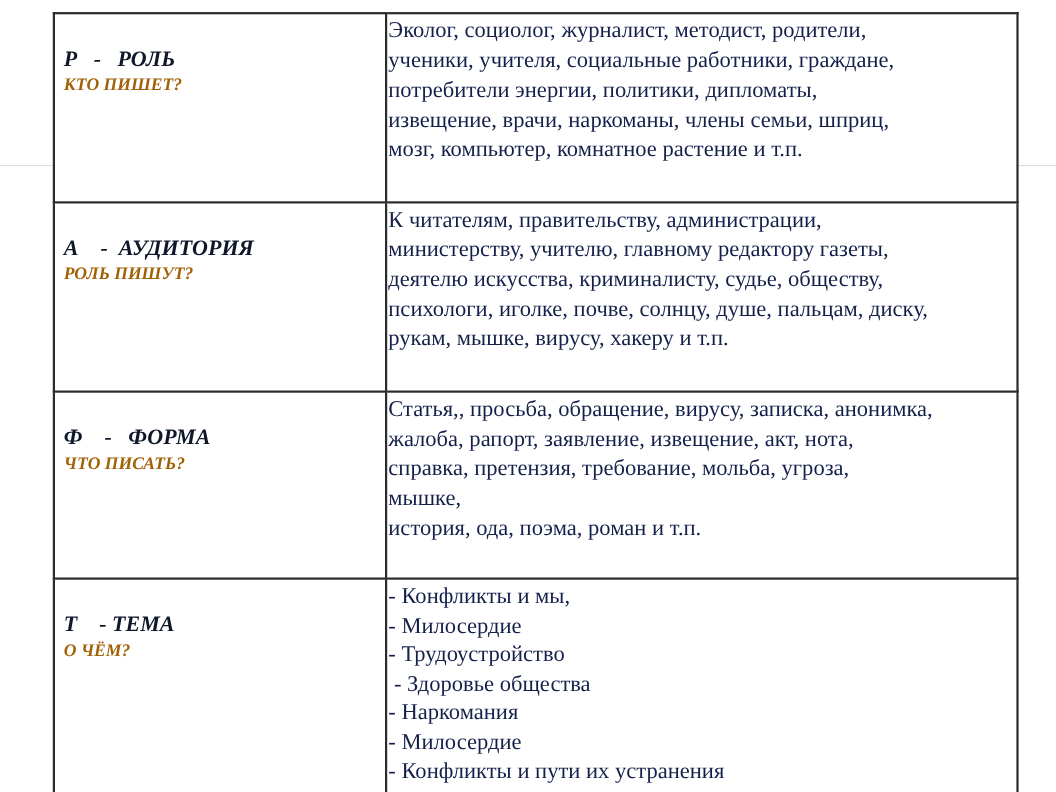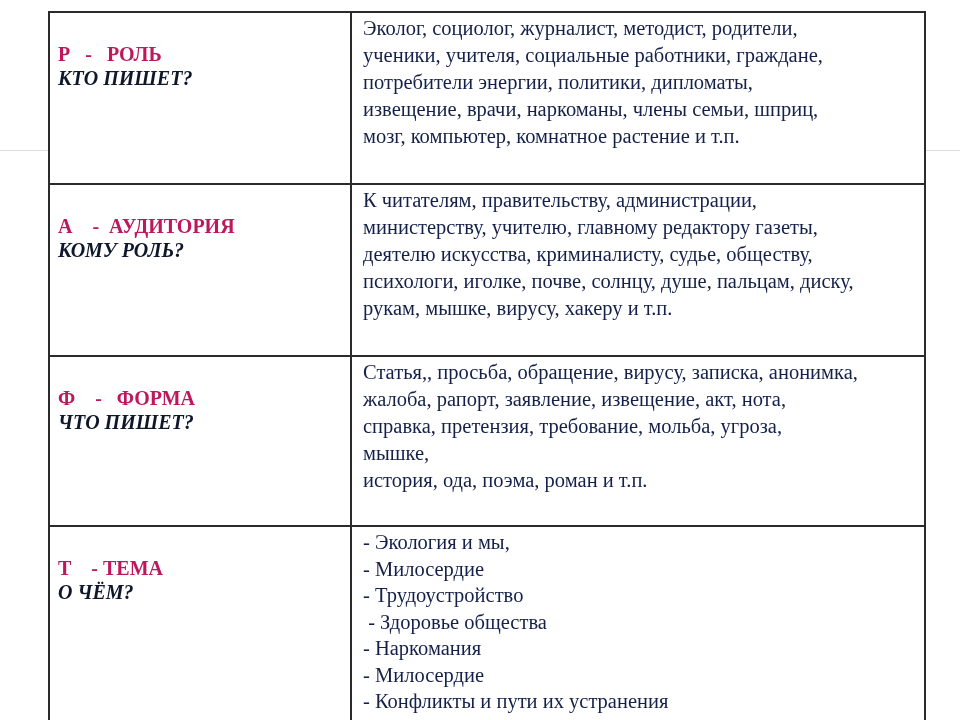--- a/index.html
+++ b/index.html
@@ -13,26 +13,26 @@
   .guide-left { left:0; width:48px; }
   .guide-right { left:925px; width:35px; }
   table.raft {
     position:absolute; left:48px; top:11px; width:878px;
     border-collapse:collapse; table-layout:fixed;
   }
   table.raft td {
     border:2px solid #2b2b2b; vertical-align:top; padding:0;
   }
   table.raft td.key { width:292px; padding:29px 0 0 8px; }
-  table.raft td.val { padding:2px 6px 0 11px; color:#14204a; font-size:20.5px; line-height:27px; }
+  table.raft td.val { padding:2px 6px 0 1px; color:#14204a; font-size:20.5px; line-height:27px; }
   .key-title {
-    font-weight:bold; color:#be185d; font-size:20px; line-height:24px; white-space:pre;
+    font-weight:bold; color:#0f172a; font-size:20px; line-height:24px; white-space:pre;font-style:italic;
   }
   .key-q {
-    font-weight:bold; font-style:italic; color:#0f172a; font-size:20px; line-height:24px;
+    font-weight:bold; font-style:italic; color:#a16207; font-size:16px; line-height:24px;
   }
   .row1 td { height:141px; }
   .row2 td { height:141px; }
   .row3 td { height:139px; }
   .row4 td { height:226px; }
   .line { display:block; white-space:nowrap; }
   .topics .line { line-height:26.5px; }
 </style>
 </head>
 <body>
@@ -51,50 +51,50 @@
       <span class="line">Эколог, социолог, журналист, методист, родители,</span>
       <span class="line">ученики, учителя, социальные работники, граждане,</span>
       <span class="line">потребители энергии, политики, дипломаты,</span>
       <span class="line">извещение, врачи, наркоманы, члены семьи, шприц,</span>
       <span class="line">мозг, компьютер, комнатное растение и т.п.</span>
     </td>
   </tr>
   <tr class="row2">
     <td class="key">
       <div class="key-title">А    -  АУДИТОРИЯ</div>
-      <div class="key-q">КОМУ РОЛЬ?</div>
+      <div class="key-q">РОЛЬ ПИШУТ?</div>
     </td>
     <td class="val">
       <span class="line">К читателям, правительству, администрации,</span>
       <span class="line">министерству, учителю, главному редактору газеты,</span>
       <span class="line">деятелю искусства, криминалисту, судье, обществу,</span>
       <span class="line">психологи, иголке, почве, солнцу, душе, пальцам, диску,</span>
       <span class="line">рукам, мышке, вирусу, хакеру и т.п.</span>
     </td>
   </tr>
   <tr class="row3">
     <td class="key">
       <div class="key-title">Ф    -   ФОРМА</div>
-      <div class="key-q">ЧТО ПИШЕТ?</div>
+      <div class="key-q">ЧТО ПИСАТЬ?</div>
     </td>
     <td class="val">
       <span class="line">Статья,, просьба, обращение, вирусу, записка, анонимка,</span>
       <span class="line">жалоба, рапорт, заявление, извещение, акт, нота,</span>
       <span class="line">справка, претензия, требование, мольба, угроза,</span>
       <span class="line">мышке,</span>
       <span class="line">история, ода, поэма, роман и т.п.</span>
     </td>
   </tr>
   <tr class="row4">
     <td class="key">
       <div class="key-title">Т    - ТЕМА</div>
       <div class="key-q">О ЧЁМ?</div>
     </td>
     <td class="val topics">
-      <span class="line">- Экология и мы,</span>
+      <span class="line">- Конфликты и мы,</span>
       <span class="line">- Милосердие</span>
       <span class="line">- Трудоустройство</span>
       <span class="line" style="white-space:pre"> - Здоровье общества</span>
       <span class="line">- Наркомания</span>
       <span class="line">- Милосердие</span>
       <span class="line">- Конфликты и пути их устранения</span>
       <span class="line">- Пустота молодого поколения и др.</span>
     </td>
   </tr>
 </tbody>

